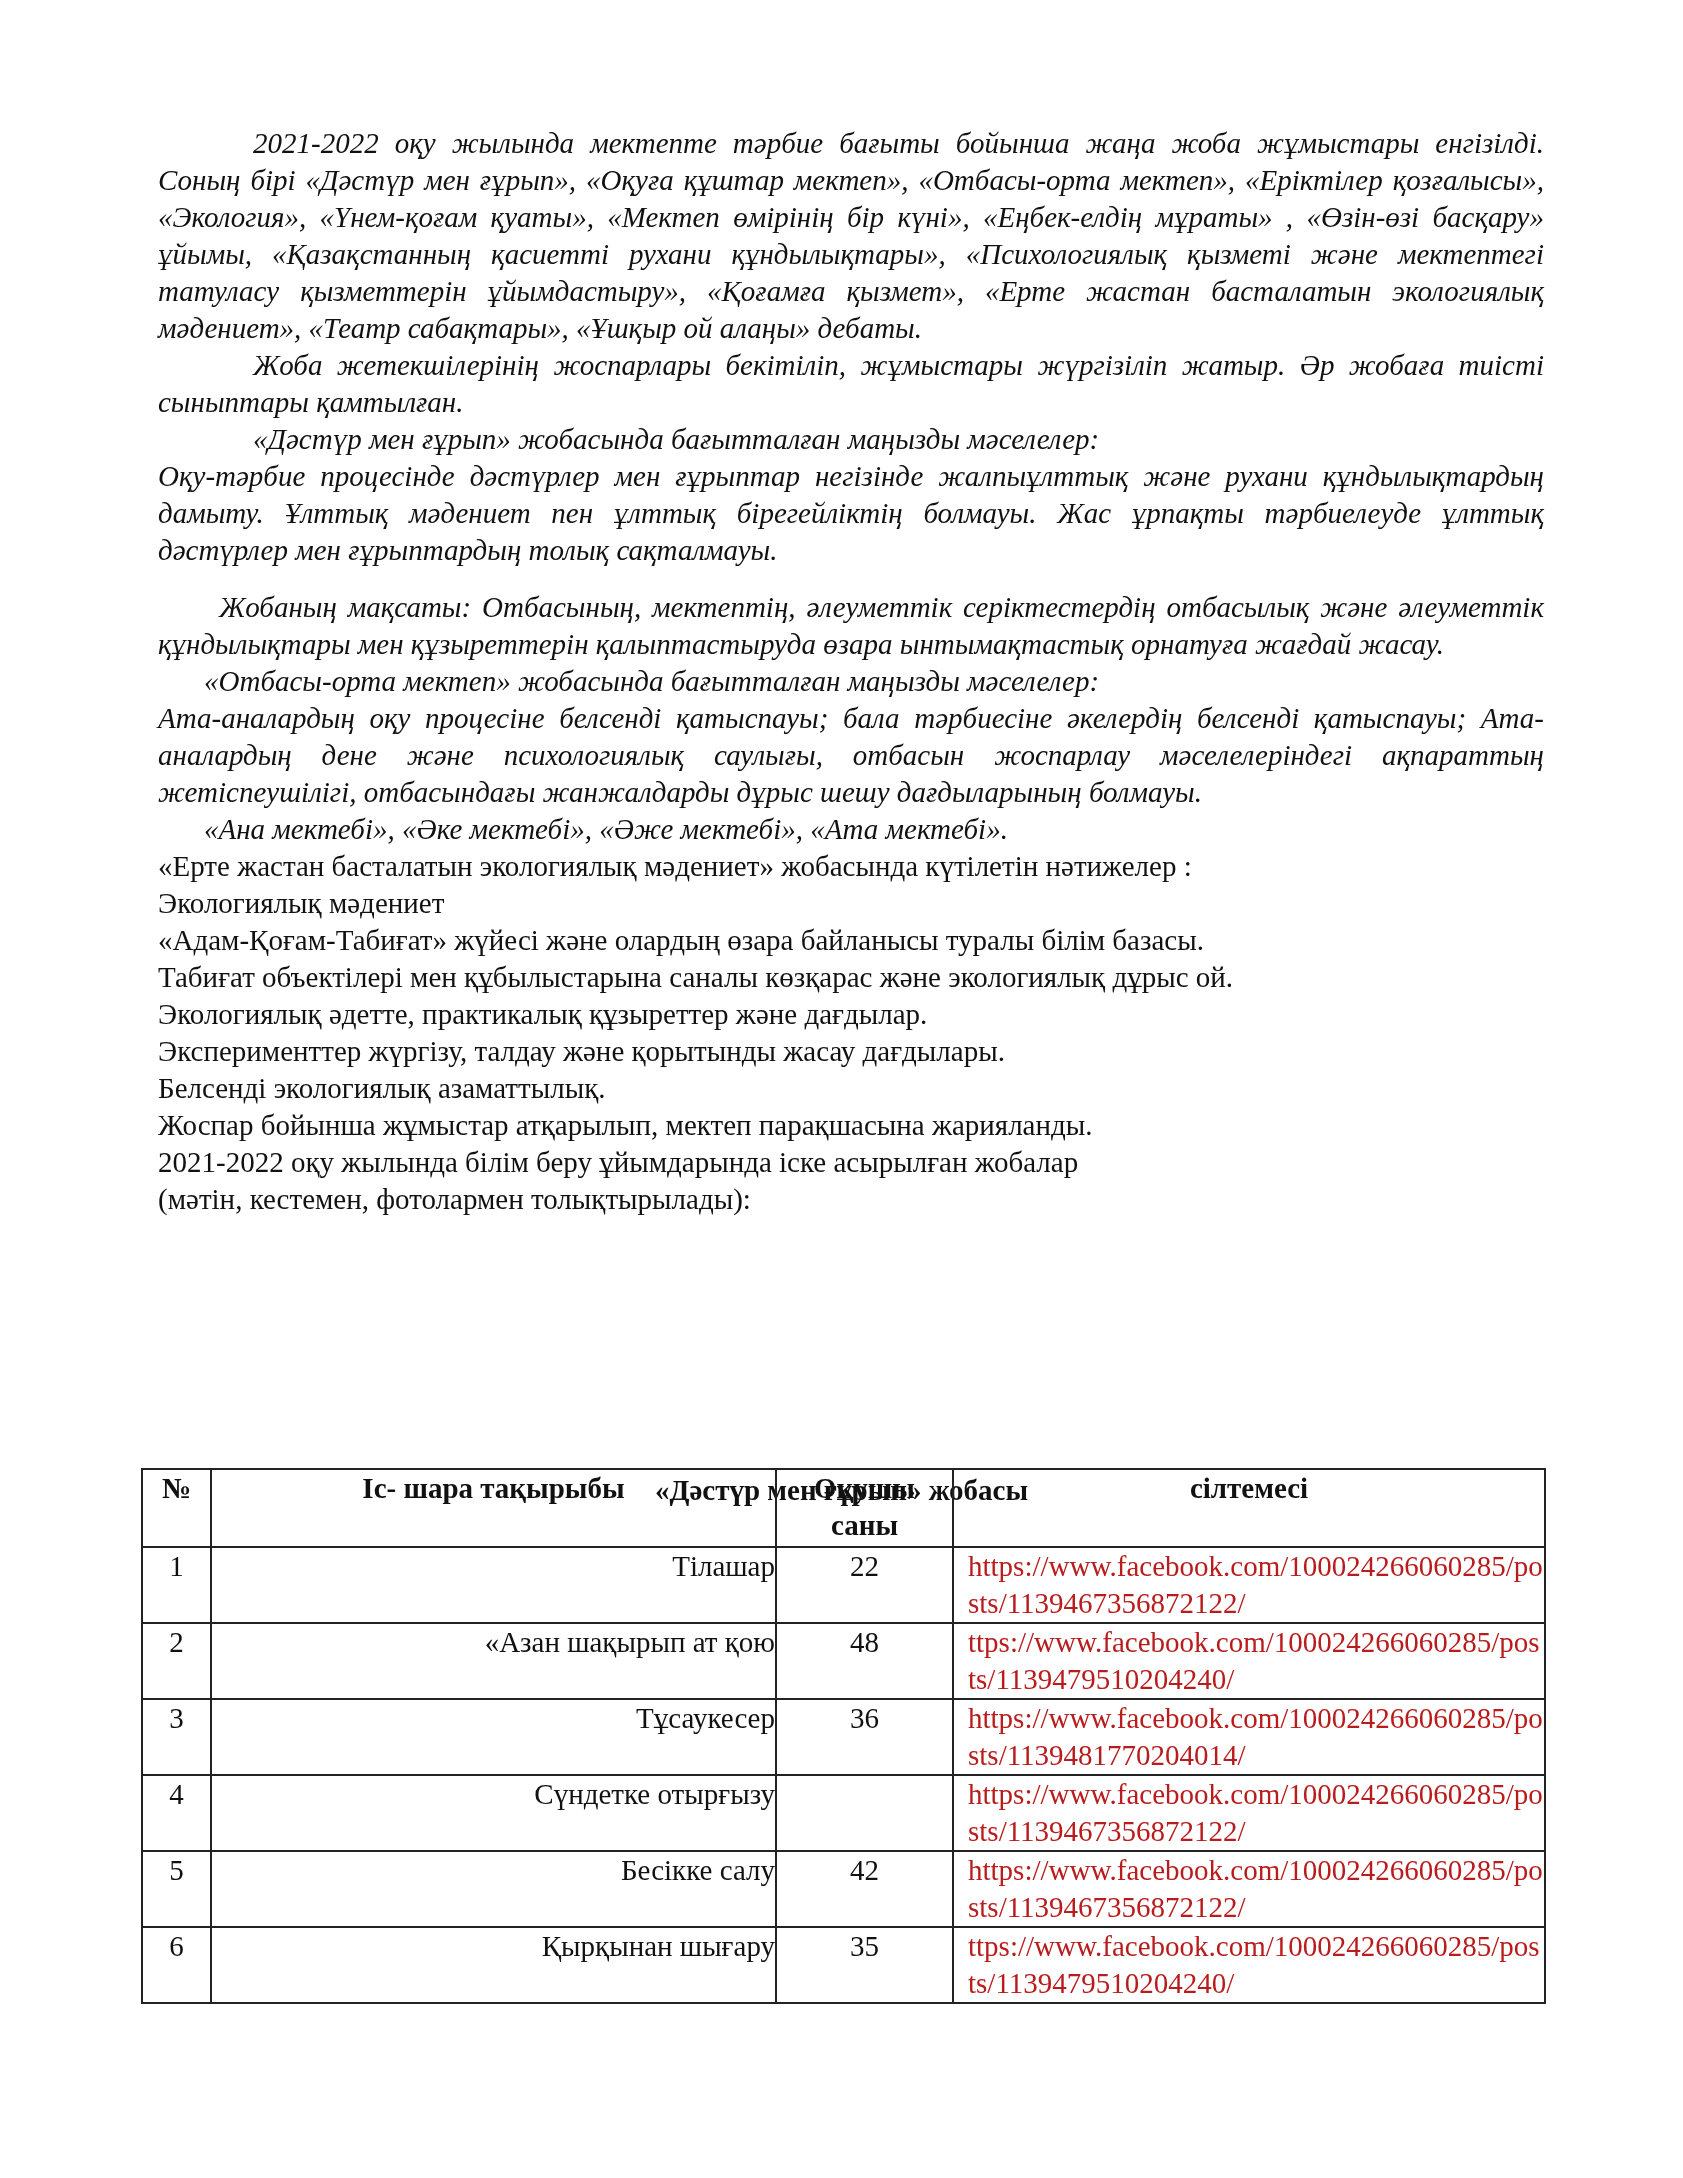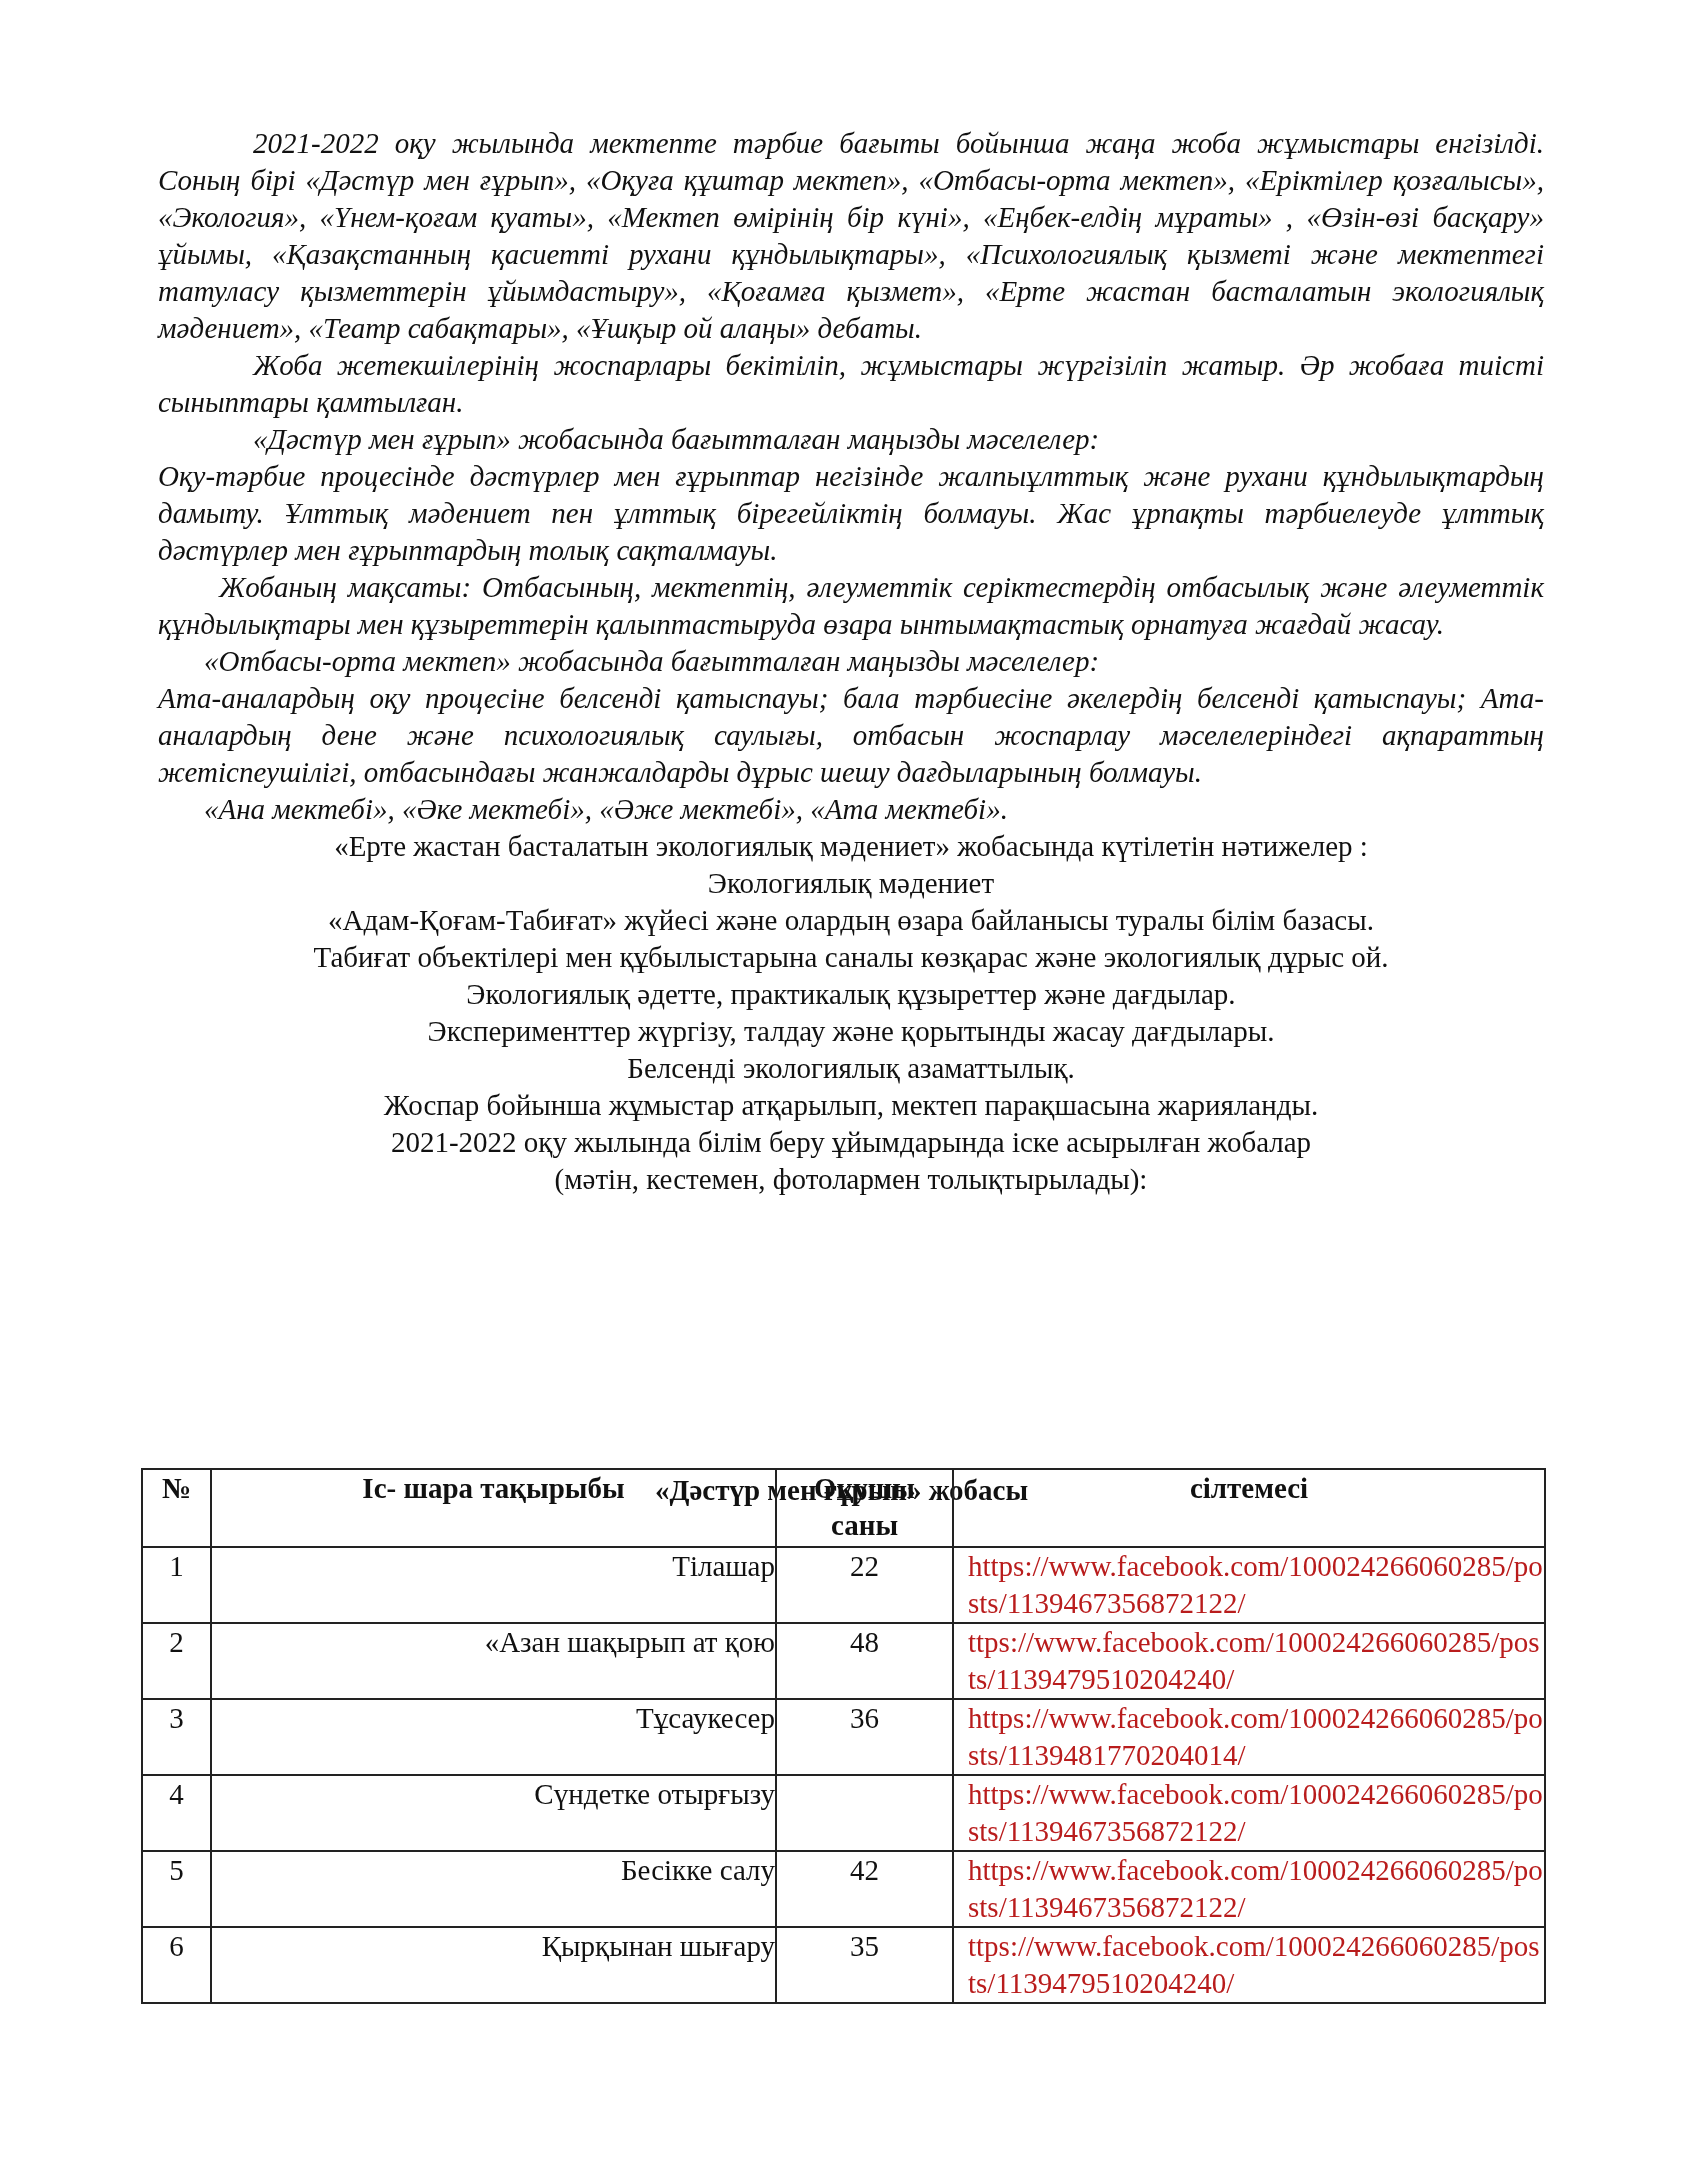--- a/index.html
+++ b/index.html
@@ -6,23 +6,23 @@
     body {
       width: 1683px; height: 2178px; position: relative; overflow: hidden;
       font-family: "Liberation Serif", serif; color: #111;
     }
     .page { position: absolute; left: 158px; top: 125px; width: 1386px; }
     .p {
       font-size: 29px; line-height: 37px; margin: 0;
       text-align: justify; text-align-last: left; font-style: italic;
     }
     .indent1 { text-indent: 95px; }
-    .indent2 { text-indent: 61px; }
+    .indent2 { text-indent: 61px; margin-top: 20px; }
     .indent3 { text-indent: 46px; }
-    .line { font-size: 29px; line-height: 37px; margin: 0; white-space: nowrap; text-align: center; }
+    .line { font-size: 29px; line-height: 37px; margin: 0; white-space: nowrap; }
     .table-title {
       position: absolute; left: 0; top: 1470px; width: 1683px; text-align: center;
       font-weight: bold; font-size: 29px; line-height: 40px;
     }
     table.doc {
       position: absolute; left: 141px; top: 1468px; width: 1405px;
       border-collapse: collapse; table-layout: fixed;
       font-size: 29px; line-height: 37px;
     }
     table.doc th, table.doc td {

